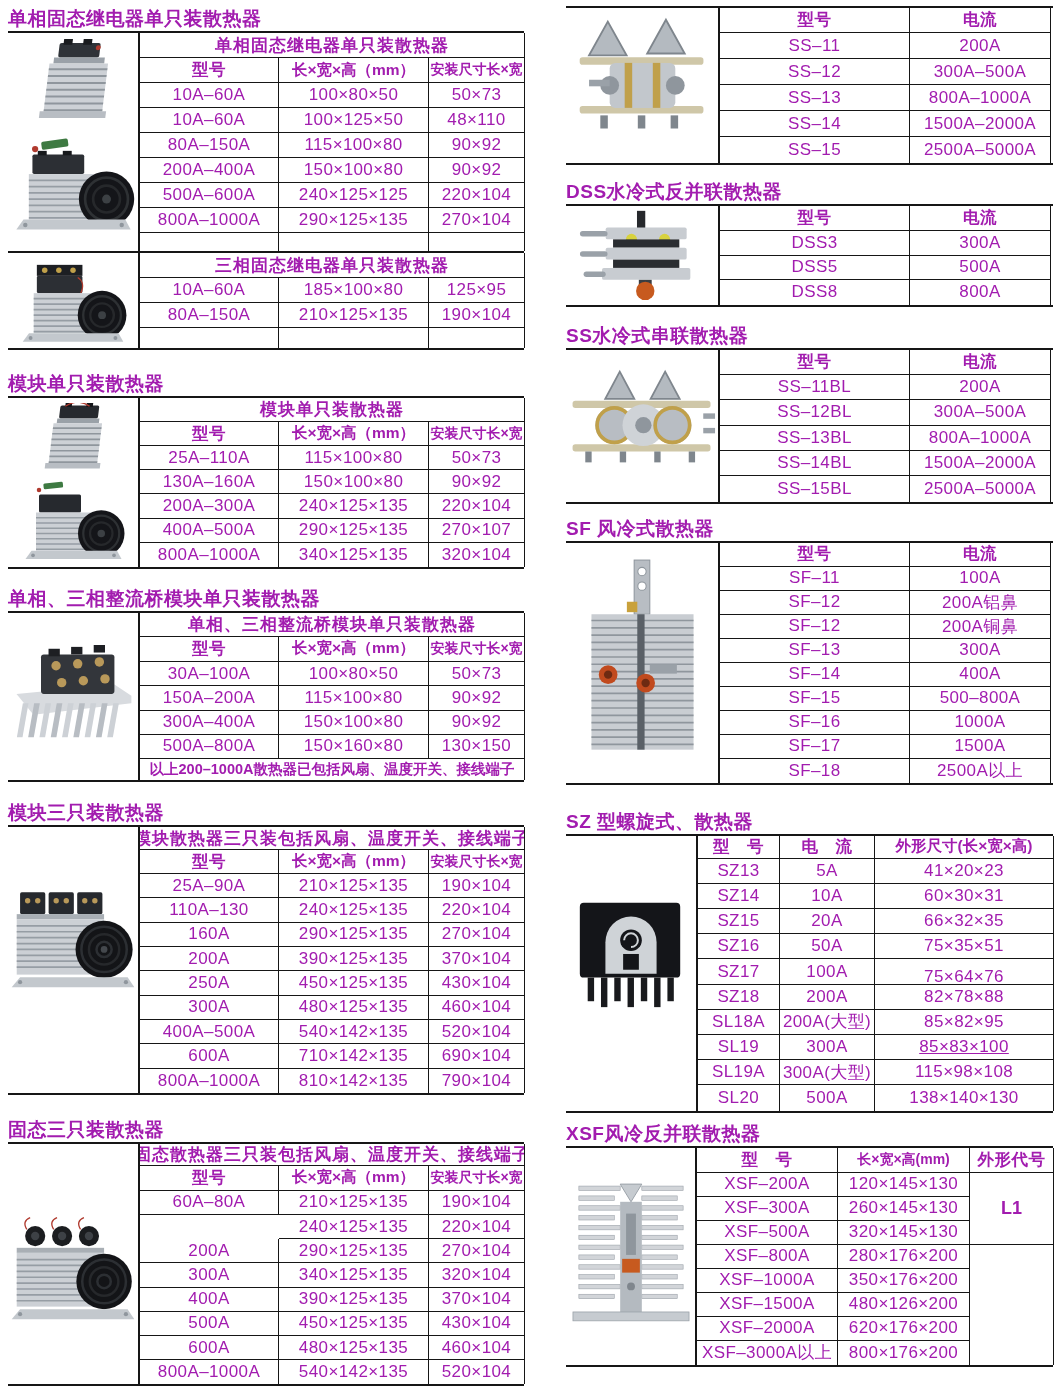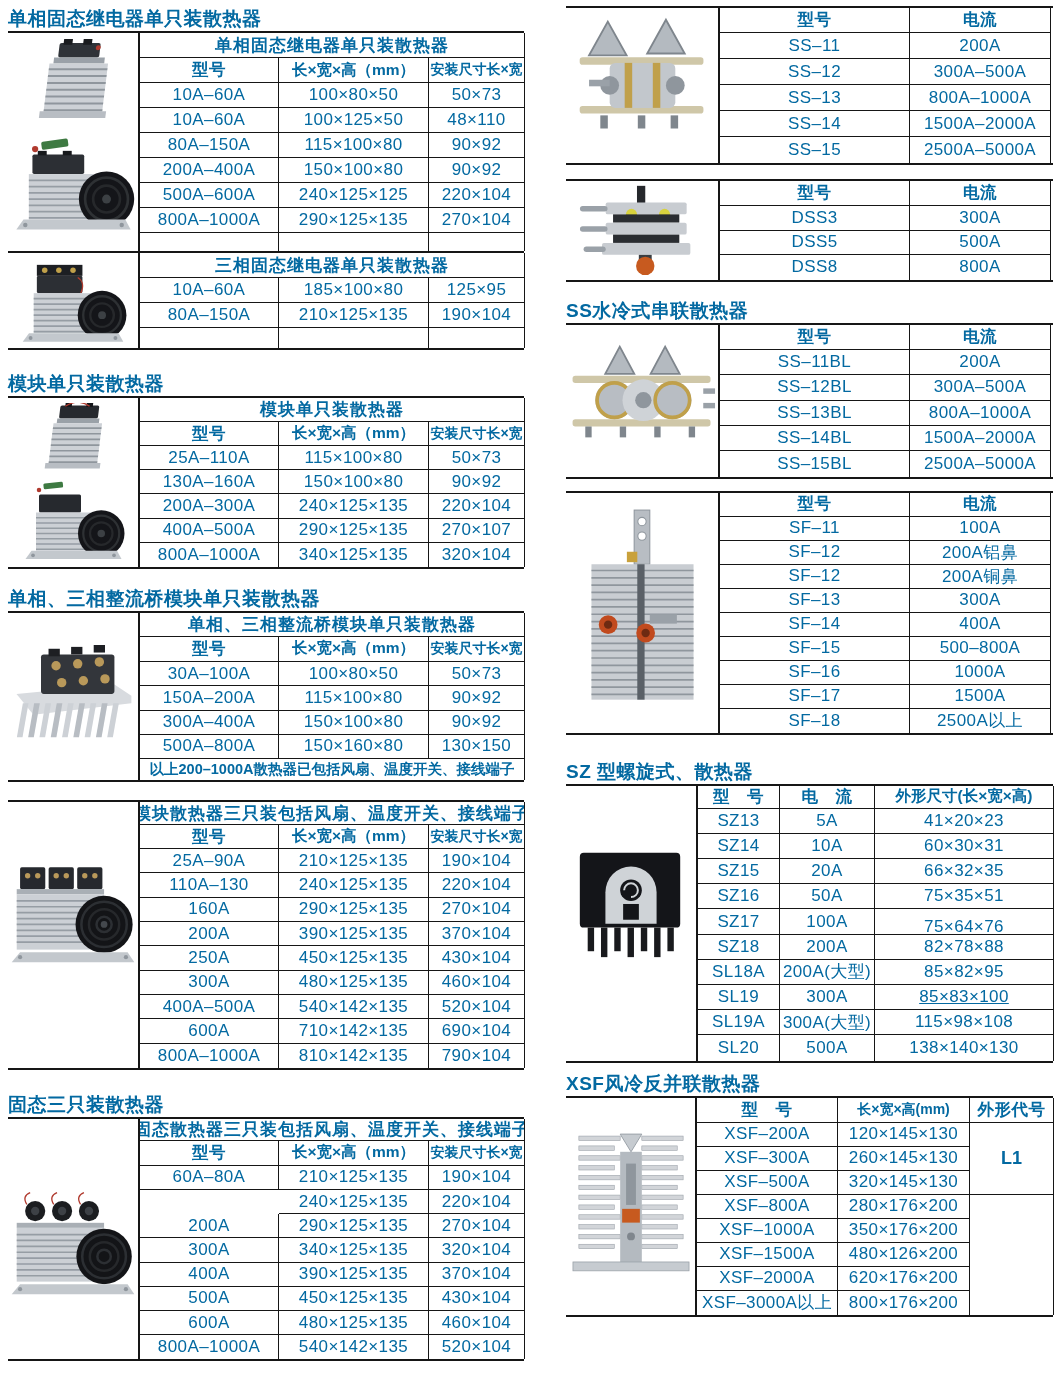--- a/index.html
+++ b/index.html
@@ -1,17 +1,17 @@
 <!DOCTYPE html>
 <html><head>
 <meta charset="utf-8">
 <style>
   html,body{margin:0;padding:0;background:#e8e8e8;}
   .page{position:relative;width:1060px;height:1392px;background:#ffffff;overflow:hidden;
-        font-family:"Liberation Sans","DejaVu Sans",sans-serif;color:#0369a1;}
+        font-family:"Liberation Sans","DejaVu Sans",sans-serif;color:#a21caf;}
   .col{position:absolute;top:6px;}
   #col-left{left:8px;width:516px;}
   #col-right{left:566px;width:487px;}
   .sec-title{font-weight:bold;font-size:19px;line-height:25px;letter-spacing:0.5px;white-space:nowrap;}
   .block{display:flex;border-top:2.5px solid #161616;}
   .block.last{border-bottom:2.5px solid #161616;}
   .photo-col{display:flex;flex-direction:column;align-items:center;flex:0 0 auto;box-sizing:border-box;}
   .photo{line-height:0;}
   .tbl{display:grid;border-left:2px solid #161616;border-right:1.3px solid #161616;box-sizing:content-box;flex:0 0 auto;}
   .cell{display:flex;align-items:center;justify-content:center;box-sizing:border-box;
@@ -254,20 +254,21 @@
             <div class="cell data bb br" style="grid-area: 5 / 2;">150×100×80</div>
             <div class="cell data bb" style="grid-area: 5 / 3;">90×92</div>
             <div class="cell data bb br" style="grid-area: 6 / 1;">500A–800A</div>
             <div class="cell data bb br" style="grid-area: 6 / 2;">150×160×80</div>
             <div class="cell data bb" style="grid-area: 6 / 3;">130×150</div>
             <div class="cell note" style="grid-area: 7 / 1 / auto / -1;">以上200–1000A散热器已包括风扇、温度开关、接线端子</div>
           </div>
         </div>
       </section>
       <section class="sec" style="margin-top: 18px;">
+        <div class="sec-title">模块三只装散热器</div>
         <div class="block last">
           <div class="photo-col" style="width: 130px; padding-top: 40px; row-gap: 0px;">
             <div class="photo"><svg width="126" height="122" viewBox="0 0 150 145">
    <g>
                   <rect x="12" y="30" width="30" height="26" rx="2" fill="#26292e"></rect>
                   <circle cx="21" cy="40" r="3.2" fill="#b9995a"></circle>
                   <circle cx="33" cy="40" r="3.2" fill="#b9995a"></circle>
                   <rect x="46" y="30" width="30" height="26" rx="2" fill="#26292e"></rect>
                   <circle cx="55" cy="40" r="3.2" fill="#b9995a"></circle>
                   <circle cx="67" cy="40" r="3.2" fill="#b9995a"></circle>
@@ -428,20 +429,21 @@
             <div class="cell data bb br" style="grid-area: 4 / 1;">SS–13</div>
             <div class="cell data bb" style="grid-area: 4 / 2;">800A–1000A</div>
             <div class="cell data bb br" style="grid-area: 5 / 1;">SS–14</div>
             <div class="cell data bb" style="grid-area: 5 / 2;">1500A–2000A</div>
             <div class="cell data br" style="grid-area: 6 / 1;">SS–15</div>
             <div class="cell data" style="grid-area: 6 / 2;">2500A–5000A</div>
           </div>
         </div>
       </section>
       <section class="sec" style="margin-top: 14px;">
+        <div class="sec-title">DSS水冷式反并联散热器</div>
         <div class="block last">
           <div class="photo-col" style="width: 152px; padding-top: 3px; row-gap: 0px;">
             <div class="photo"><svg width="129" height="92" viewBox="0 0 140 100">
    <rect x="64" y="2" width="9" height="20" fill="#26282c"></rect>
    <rect x="30" y="20" width="88" height="13" rx="2" fill="#c8ccd1"></rect>
    <circle cx="58" cy="33" r="6" fill="#d8d23e"></circle>
                 <circle cx="94" cy="33" r="6" fill="#d8d23e"></circle>
    <rect x="38" y="33" width="72" height="9" fill="#2a2d31"></rect>
    <rect x="30" y="42" width="88" height="13" rx="2" fill="#c8ccd1"></rect>
    <rect x="38" y="55" width="72" height="9" fill="#2a2d31"></rect>
@@ -502,20 +504,21 @@
             <div class="cell data bb br" style="grid-area: 4 / 1;">SS–13BL</div>
             <div class="cell data bb" style="grid-area: 4 / 2;">800A–1000A</div>
             <div class="cell data bb br" style="grid-area: 5 / 1;">SS–14BL</div>
             <div class="cell data bb" style="grid-area: 5 / 2;">1500A–2000A</div>
             <div class="cell data br" style="grid-area: 6 / 1;">SS–15BL</div>
             <div class="cell data" style="grid-area: 6 / 2;">2500A–5000A</div>
           </div>
         </div>
       </section>
       <section class="sec" style="margin-top: 12px;">
+        <div class="sec-title">SF 风冷式散热器</div>
         <div class="block last">
           <div class="photo-col" style="width: 152px; padding-top: 15px; row-gap: 0px;">
             <div class="photo"><svg width="115" height="200" viewBox="0 0 110 192">
    <rect x="47" y="2" width="15" height="52" fill="#b8bdc3" stroke="#8f969d" stroke-width="1"></rect>
    <circle cx="54.5" cy="13" r="4" fill="#ffffff" stroke="#8f969d"></circle>
                 <circle cx="54.5" cy="27" r="4" fill="#ffffff" stroke="#8f969d"></circle>
    <rect x="40" y="42" width="10" height="10" fill="#c9a13b"></rect>
    <rect x="6" y="54" width="98" height="130" fill="#c9cdd2"></rect>
                 <line x1="6" y1="60" x2="104" y2="60" stroke="#8f969d" stroke-width="1.6"></line>
                 <line x1="6" y1="67" x2="104" y2="67" stroke="#8f969d" stroke-width="1.6"></line>

